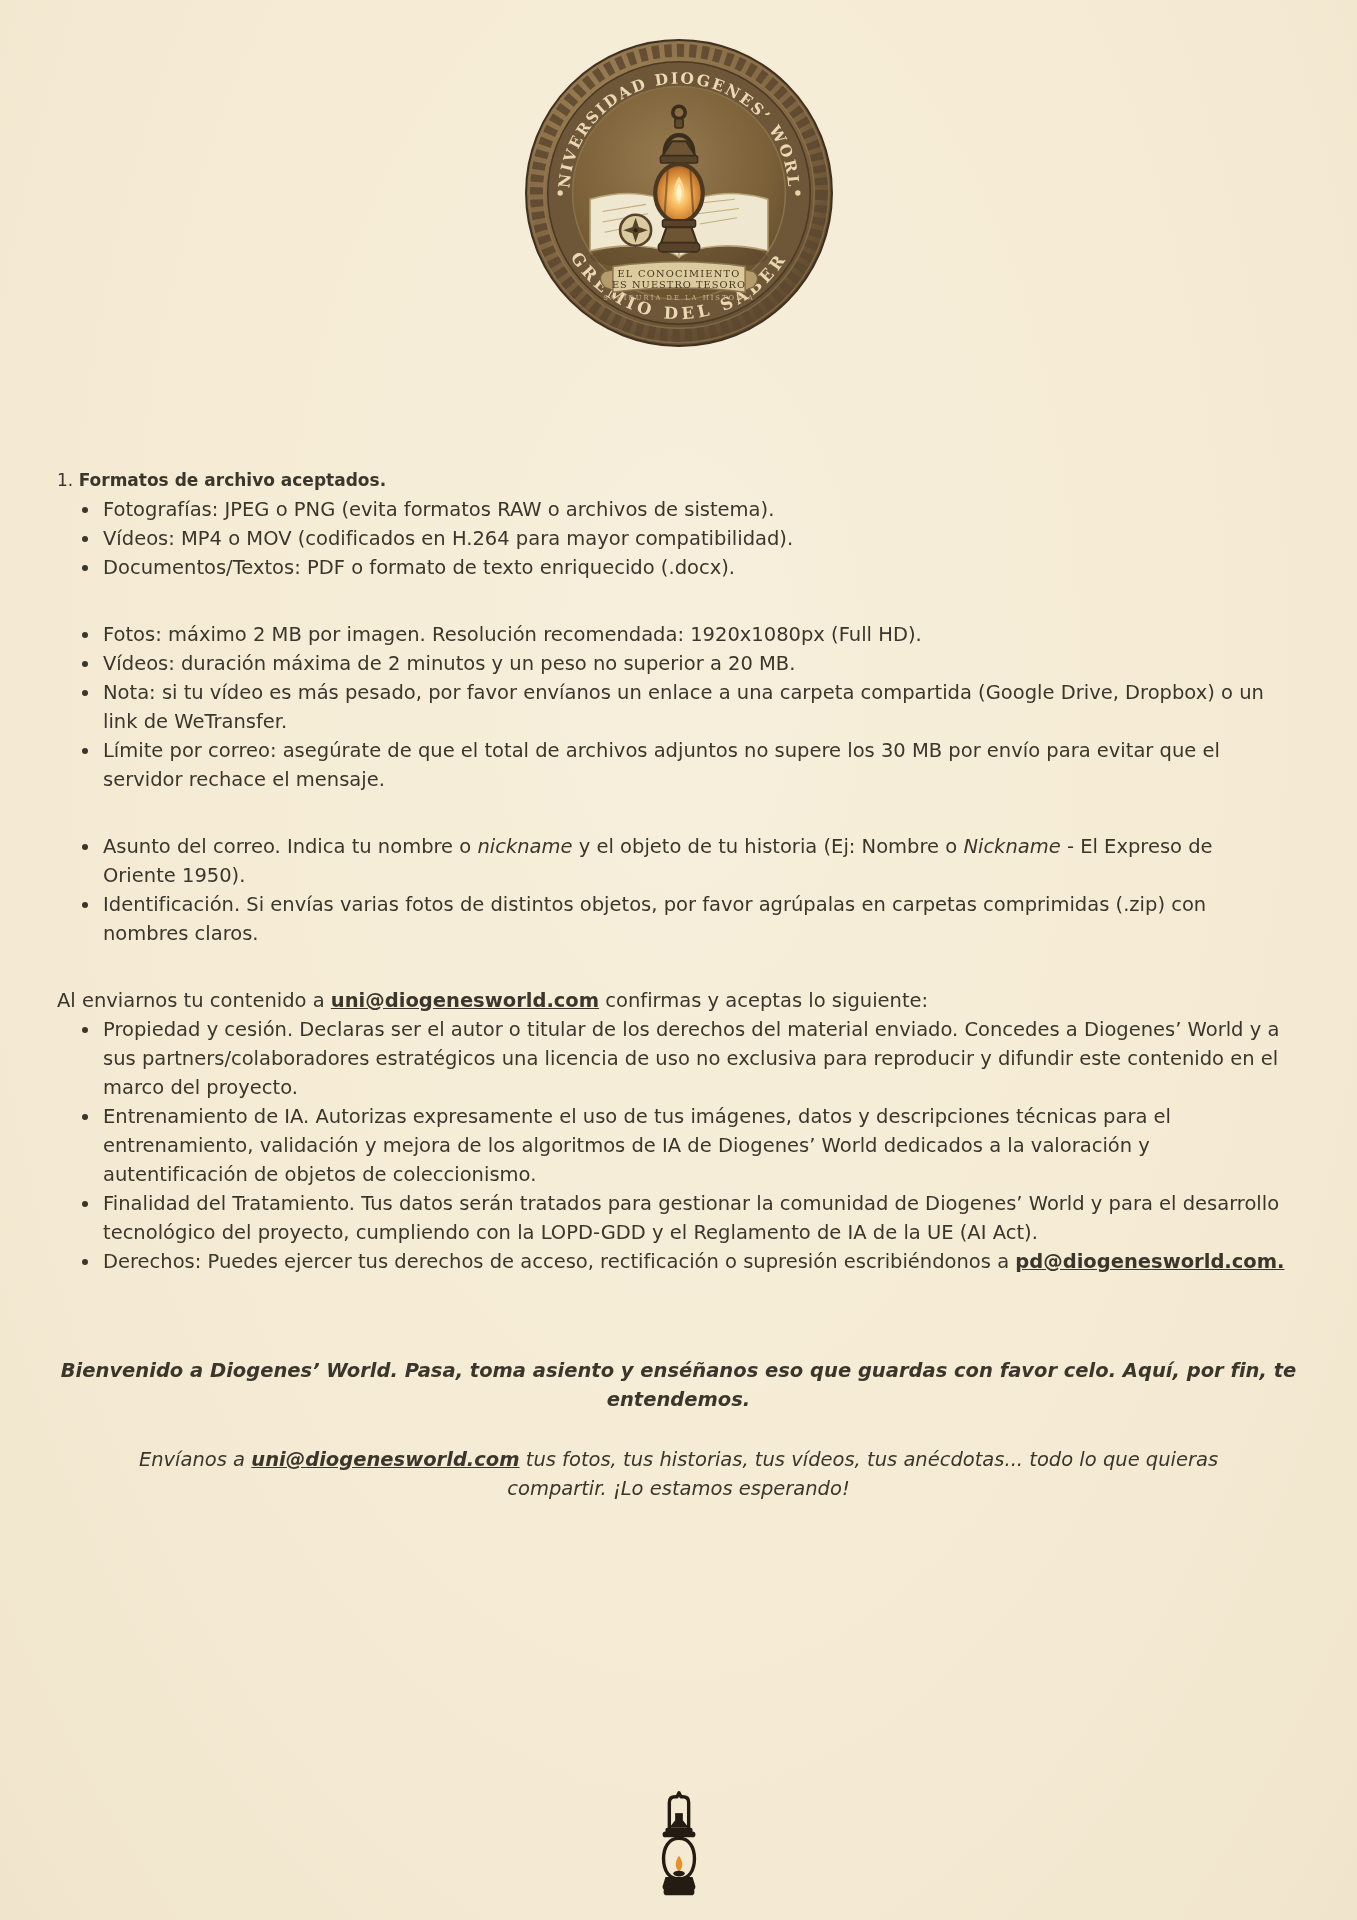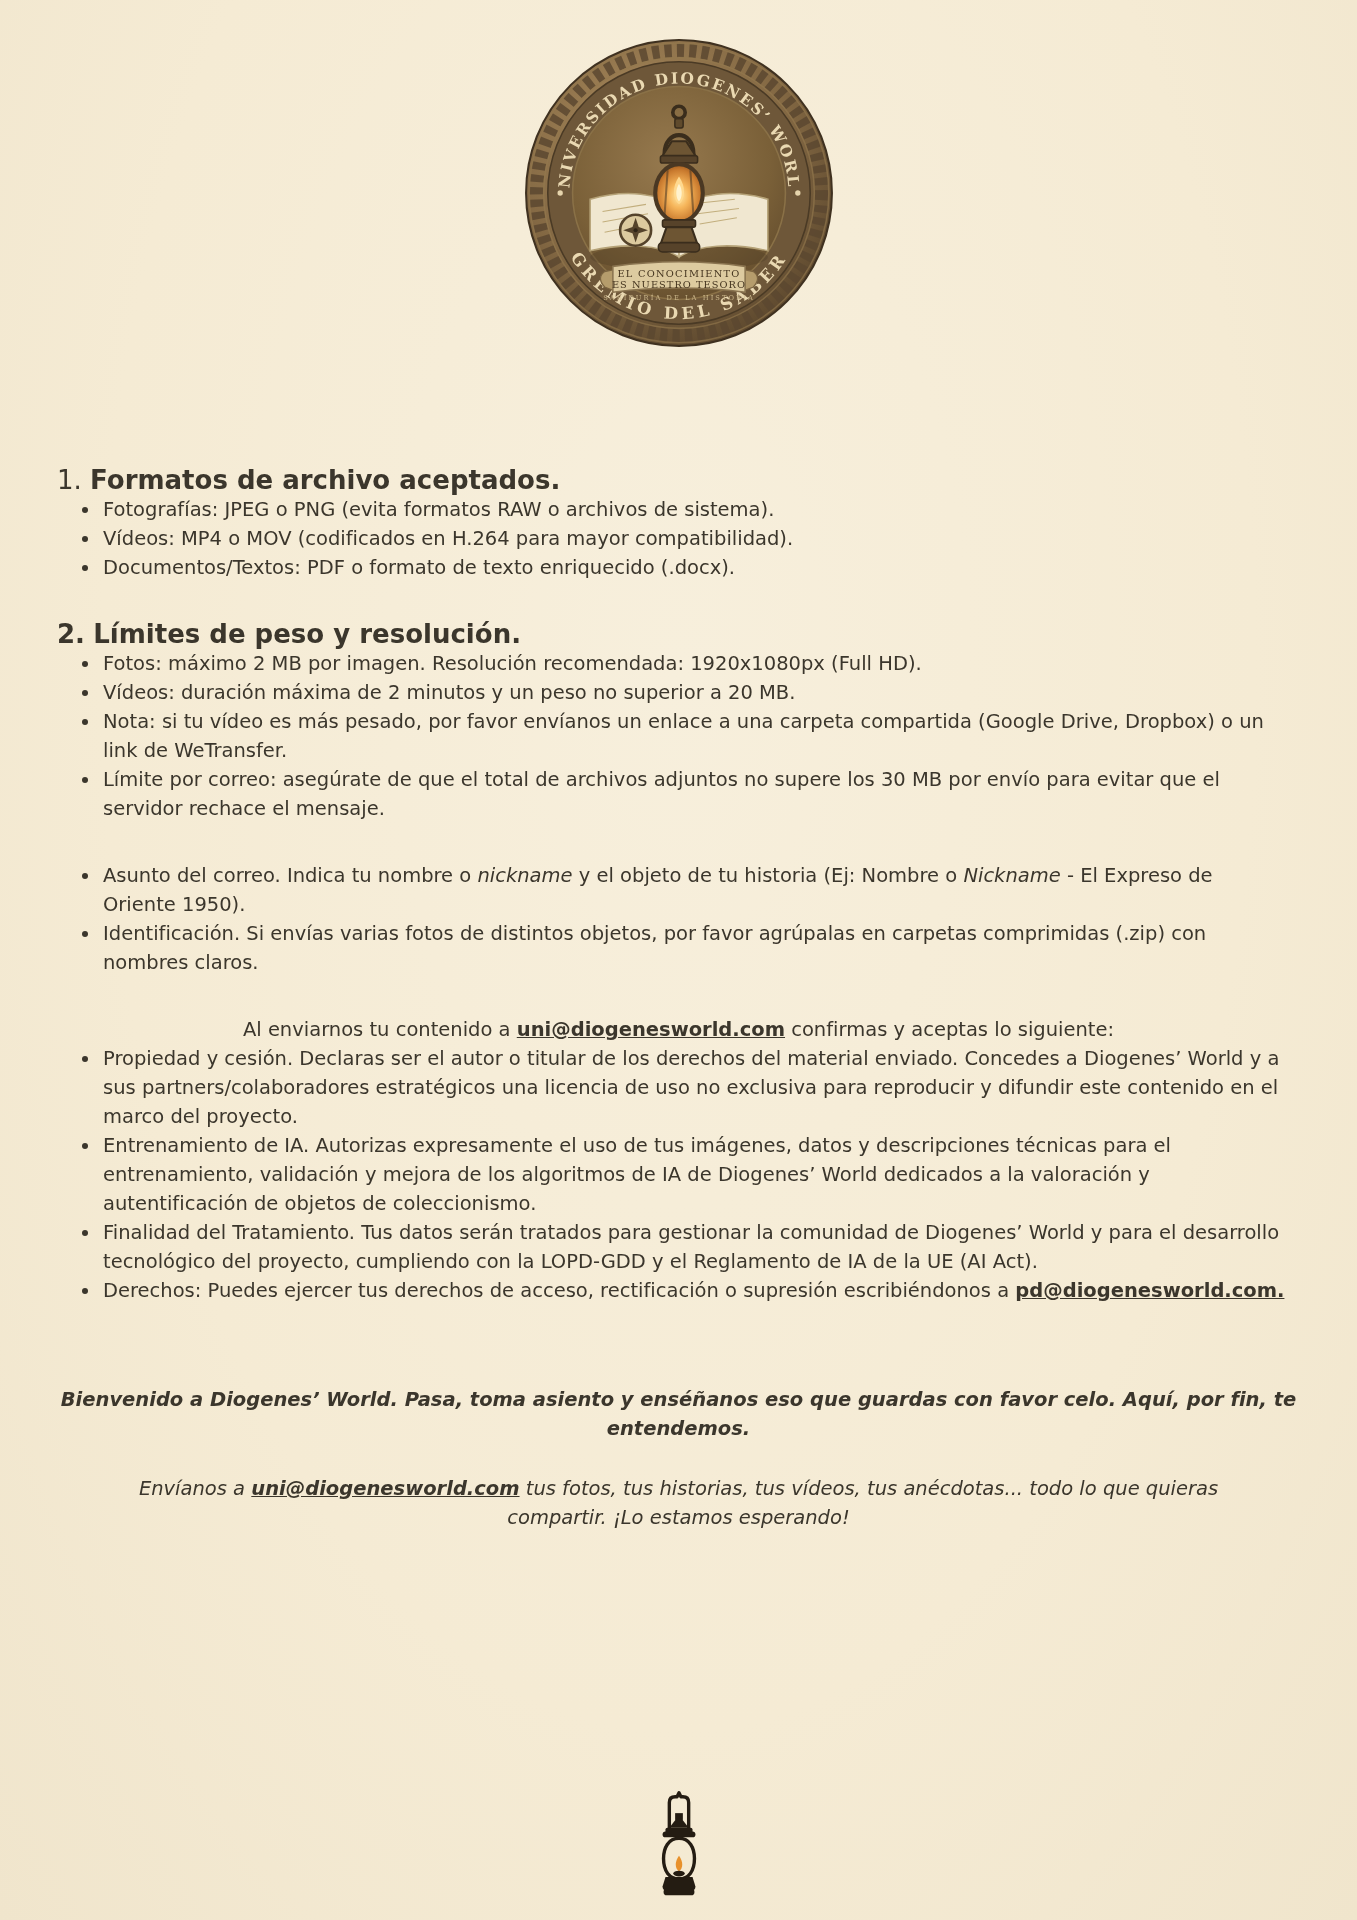--- a/index.html
+++ b/index.html
@@ -6,28 +6,28 @@
   body{
     width:1357px;height:1920px;position:relative;overflow:hidden;
     background:radial-gradient(ellipse at 50% 35%, #f7efdc 0%, #f5ebd4 60%, #f0e5cc 100%);
     font-family:"DejaVu Sans","Liberation Sans",sans-serif;
     color:#3b362c;font-size:19.5px;line-height:29px;
   }
   .logo-wrap{padding-top:38px;display:flex;justify-content:center;}
   .content{padding:0 57px;}
   .section{margin-top:38px;}
   .section.first{margin-top:118px;}
-  h2{font-size:26px;line-height:29px;margin:0;font-weight:400;}
+  h2{font-size:17px;line-height:29px;margin:0;font-weight:400;}
   h2 .num{font-weight:400;}
   h2 .num.bold{font-weight:700;}
   h2 strong{font-weight:700;}
   h2.italic-head{font-weight:700;font-style:italic;}
   ul{list-style:disc outside;margin:0;padding-left:44px;max-width:1190px;}
   li{padding-left:2px;}
-  p{margin:0;text-align:center;}
+  p{margin:0;}
   .email{font-weight:700;text-decoration:underline;color:inherit;cursor:pointer;}
   em{}
   .welcome{
     margin-top:80px;text-align:center;font-weight:700;font-style:italic;
     max-width:1243px;margin-left:auto;margin-right:auto;
   }
   .cta{
     margin-top:31px;text-align:center;
     max-width:1140px;margin-left:auto;margin-right:auto;font-style:italic;
   }
@@ -125,21 +125,20 @@
   <div class="section first">
     <h2><span class="num">1.</span> <strong>Formatos de archivo aceptados.</strong></h2>
     <ul>
       <li><span>Fotografías: JPEG o PNG (evita formatos RAW o archivos de sistema).</span></li>
       <li><span>Vídeos: MP4 o MOV (codificados en H.264 para mayor compatibilidad).</span></li>
       <li><span>Documentos/Textos: PDF o formato de texto enriquecido (.docx).</span></li>
     </ul>
   </div>
 
   <div class="section">
-    <h2><span class="num bold">2.</span> <strong>Límites de peso y resolución.</strong></h2>
     <ul>
       <li><span>Fotos: máximo 2 MB por imagen. Resolución recomendada: 1920x1080px (Full HD).</span></li>
       <li><span>Vídeos: duración máxima de 2 minutos y un peso no superior a 20 MB.</span></li>
       <li><span>Nota: si tu vídeo es más pesado, por favor envíanos un enlace a una carpeta compartida (Google Drive, Dropbox) o un link de WeTransfer.</span></li>
       <li><span>Límite por correo: asegúrate de que el total de archivos adjuntos no supere los 30 MB por envío para evitar que el servidor rechace el mensaje.</span></li>
     </ul>
   </div>
 
   <div class="section">
     <ul>

